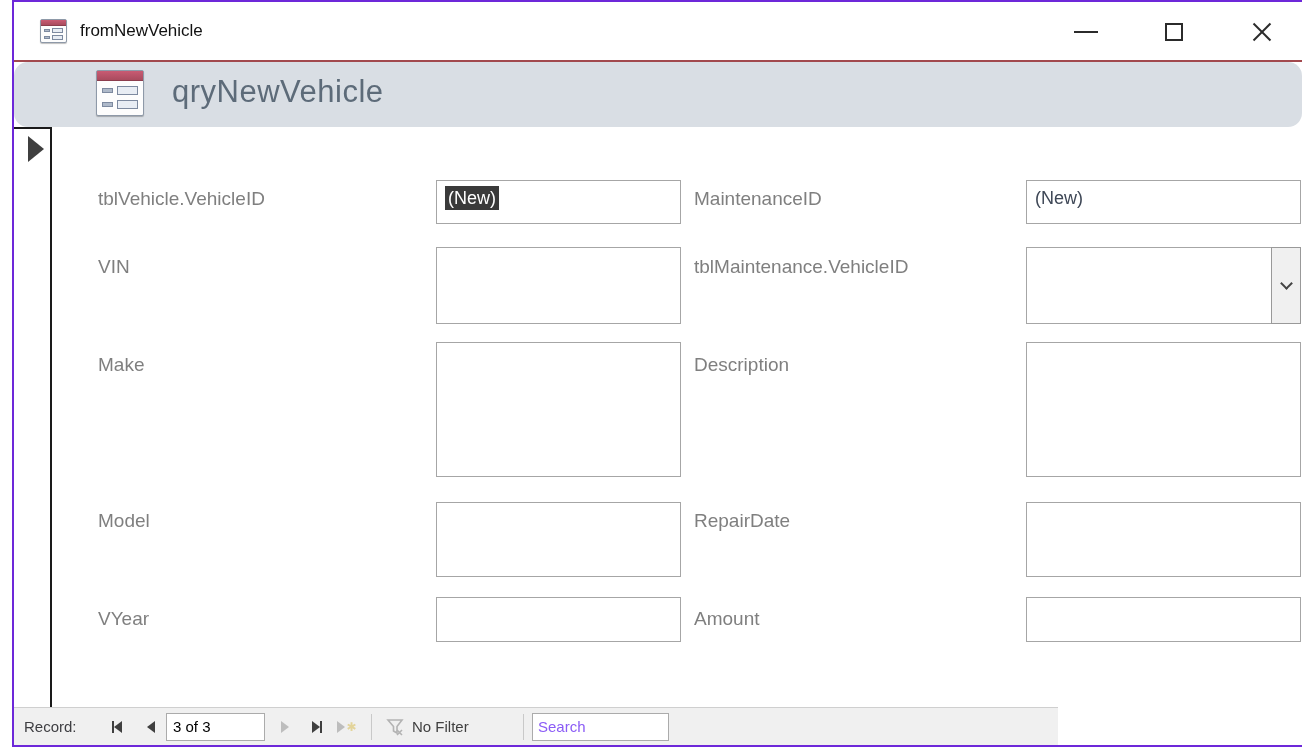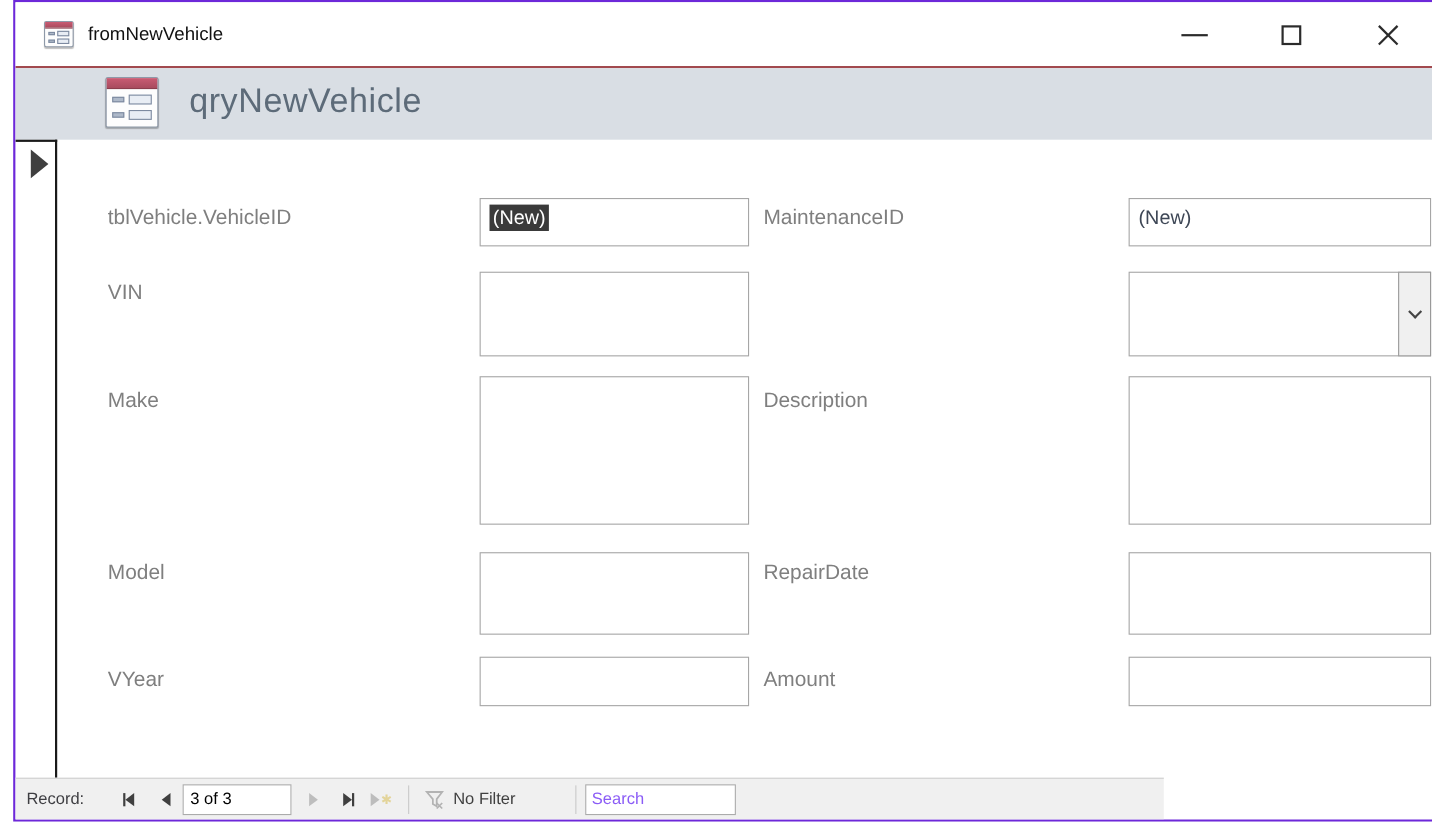--- a/index.html
+++ b/index.html
@@ -34,21 +34,21 @@
   .glyph-min { width:24px; height:2px; background:#2b2b2b; }
   .glyph-max { width:18px; height:18px; border:2px solid #2b2b2b; }
   .glyph-close { position:relative; width:22px; height:22px; }
   .glyph-close::before, .glyph-close::after {
     content:""; position:absolute; left:-1px; top:10px; width:24px; height:2px; background:#2b2b2b;
   }
   .glyph-close::before { transform:rotate(45deg); }
   .glyph-close::after  { transform:rotate(-45deg); }
 
   
-  .form-header { position:absolute; left:0; top:60px; width:1288px; height:65px; background:#d9dee4; }
+  .form-header { position:absolute; left:0; top:60px; width:1288px; height:65px; background:#d9dee4;border-radius:14px; }
   .form-icon-lg { left:82px; top:8px; width:48px; height:46px; }
   .form-icon-lg .cap { height:10px; }
   .form-icon-lg .d1 { left:5px;  top:17px; width:11px; height:5px; }
   .form-icon-lg .b1 { left:20px; top:15px; width:21px; height:9px; }
   .form-icon-lg .d2 { left:5px;  top:31px; width:11px; height:5px; }
   .form-icon-lg .b2 { left:20px; top:29px; width:21px; height:9px; }
   .header-title { position:absolute; left:158px; top:12px; font-size:31px; color:#5d6b79; letter-spacing:.5px; }
 
   
   .selector-stub { position:absolute; left:0; top:125px; width:38px; height:2px; background:#1a1a1a; }
@@ -152,20 +152,21 @@
 
   <span class="fld-label lab-l lt4">Model</span>
   <div class="fld-box col-l r4"></div>
 
   <span class="fld-label lab-l lt5">VYear</span>
   <div class="fld-box col-l r5"></div>
 
   <span class="fld-label lab-r lt1">MaintenanceID</span>
   <div class="fld-box col-r r1">(New)</div>
 
+  <span class="fld-label lab-r lt2">tblMaintenance.VehicleID</span>
   <div class="fld-box col-r r2">
     <span></span>
     <span class="combo-btn">
       <span class="chevron-down"></span>
     </span>
   </div>
 
   <span class="fld-label lab-r lt3">Description</span>
   <div class="fld-box col-r r3"></div>
 

